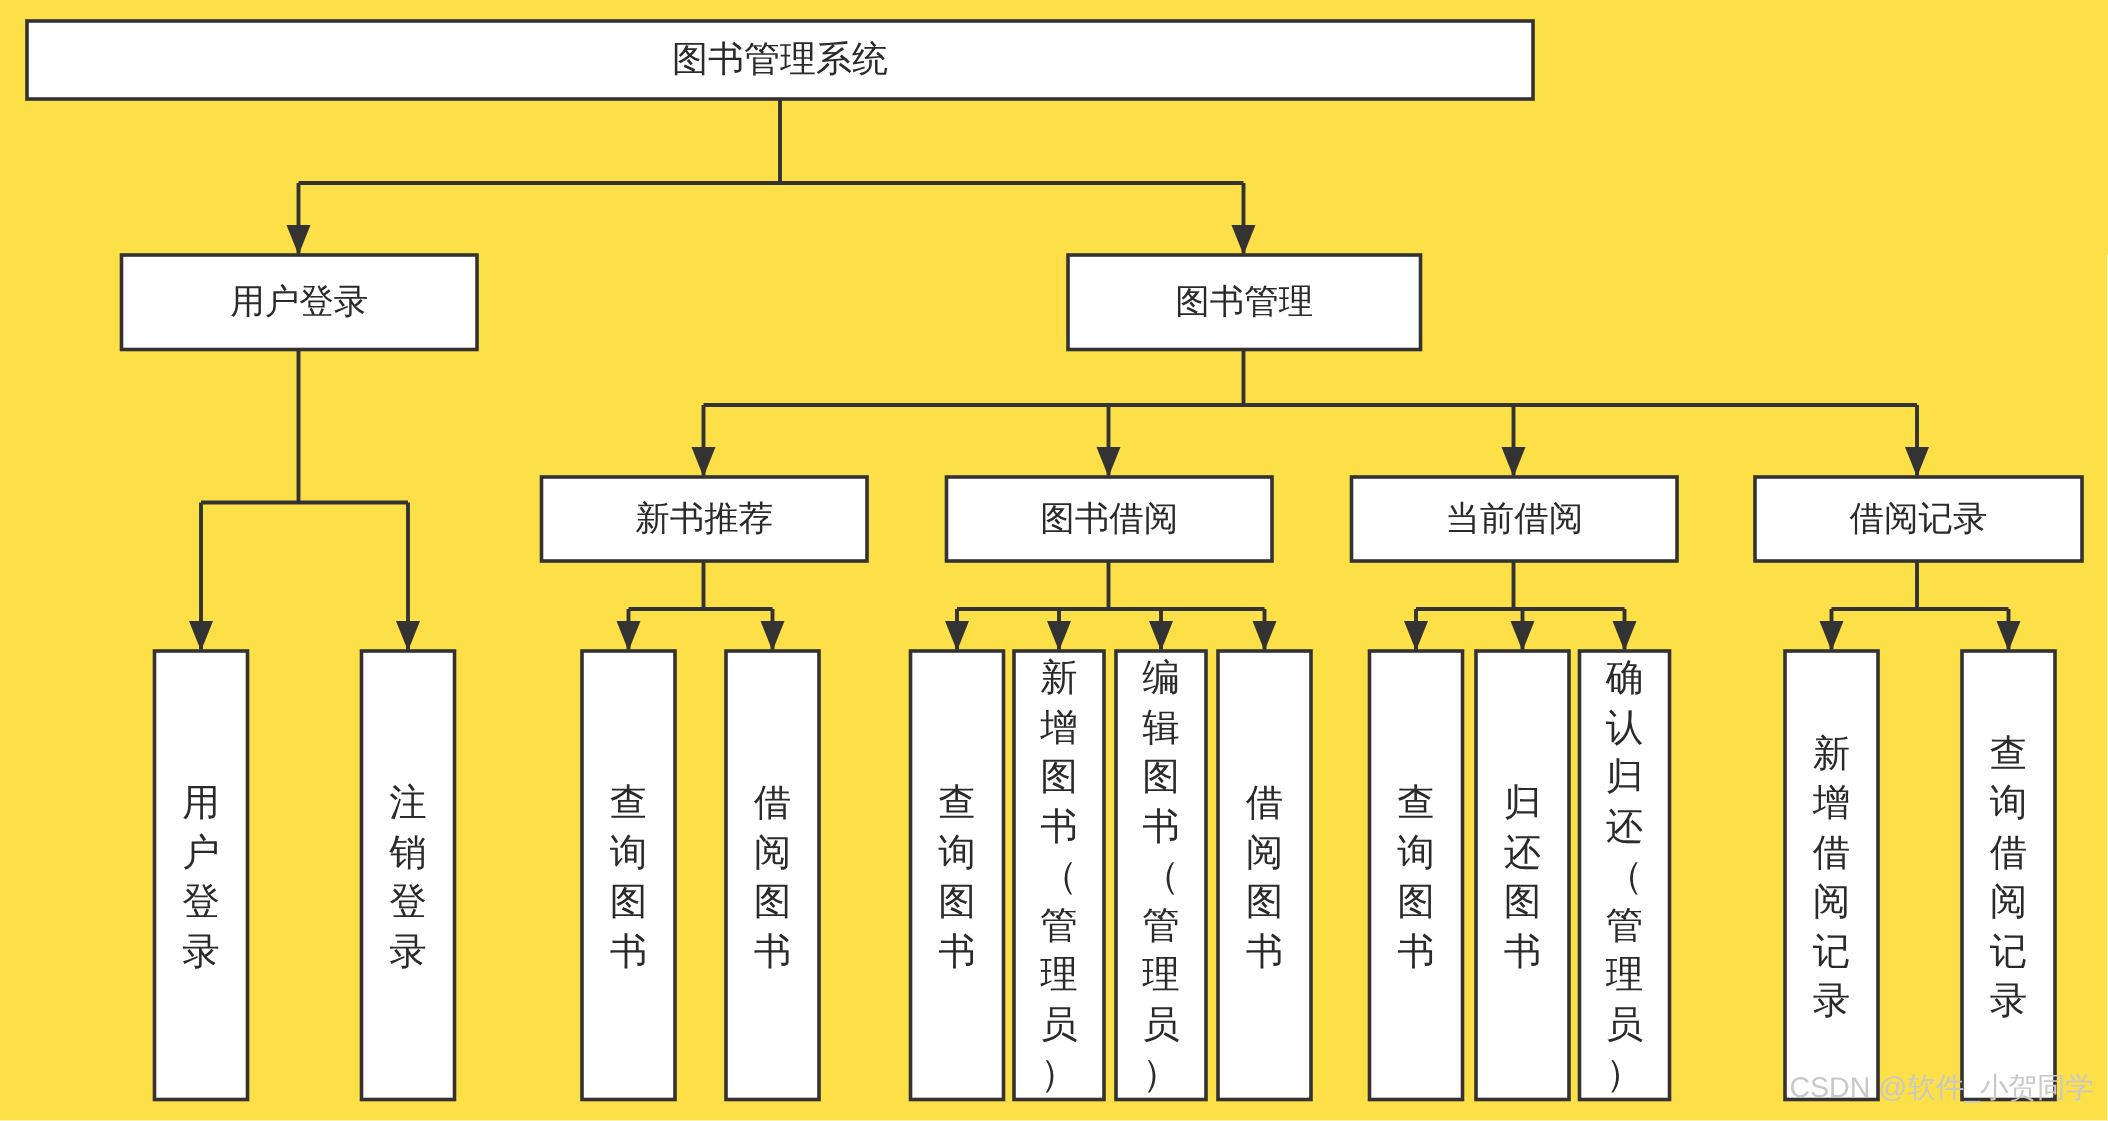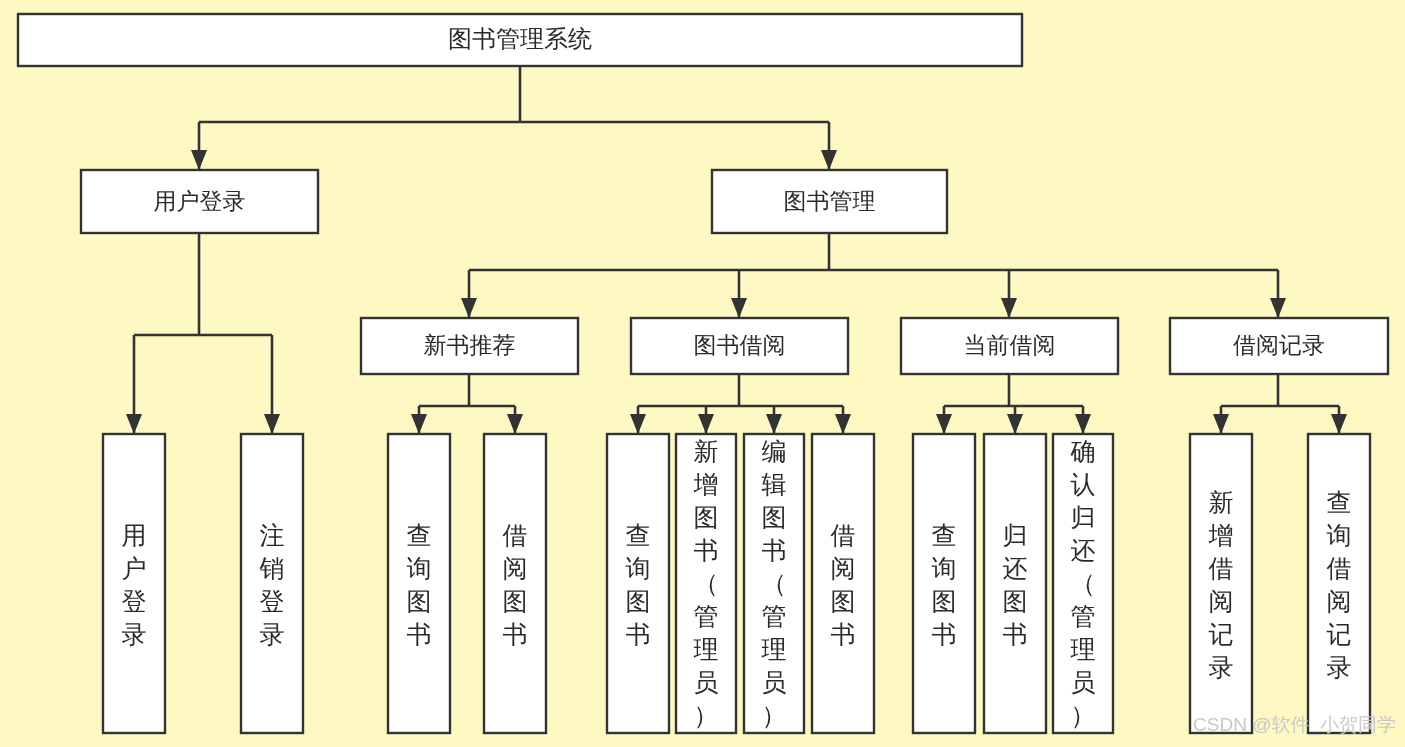--- a/index.html
+++ b/index.html
@@ -8,21 +8,21 @@
     padding: 0;
     background: #ffffff;
   }
   body {
     font-family: "Liberation Sans", "DejaVu Sans", sans-serif;
   }
   #diagram-root {
     position: relative;
     width: 1405px;
     height: 747px;
-    background: #fef9c3;
+    background: #fde047;
     overflow: hidden;
   }
   svg.diagram-canvas {
     position: absolute;
     top: 0;
     left: 0;
     width: 1405px;
     height: 747px;
     display: block;
   }

